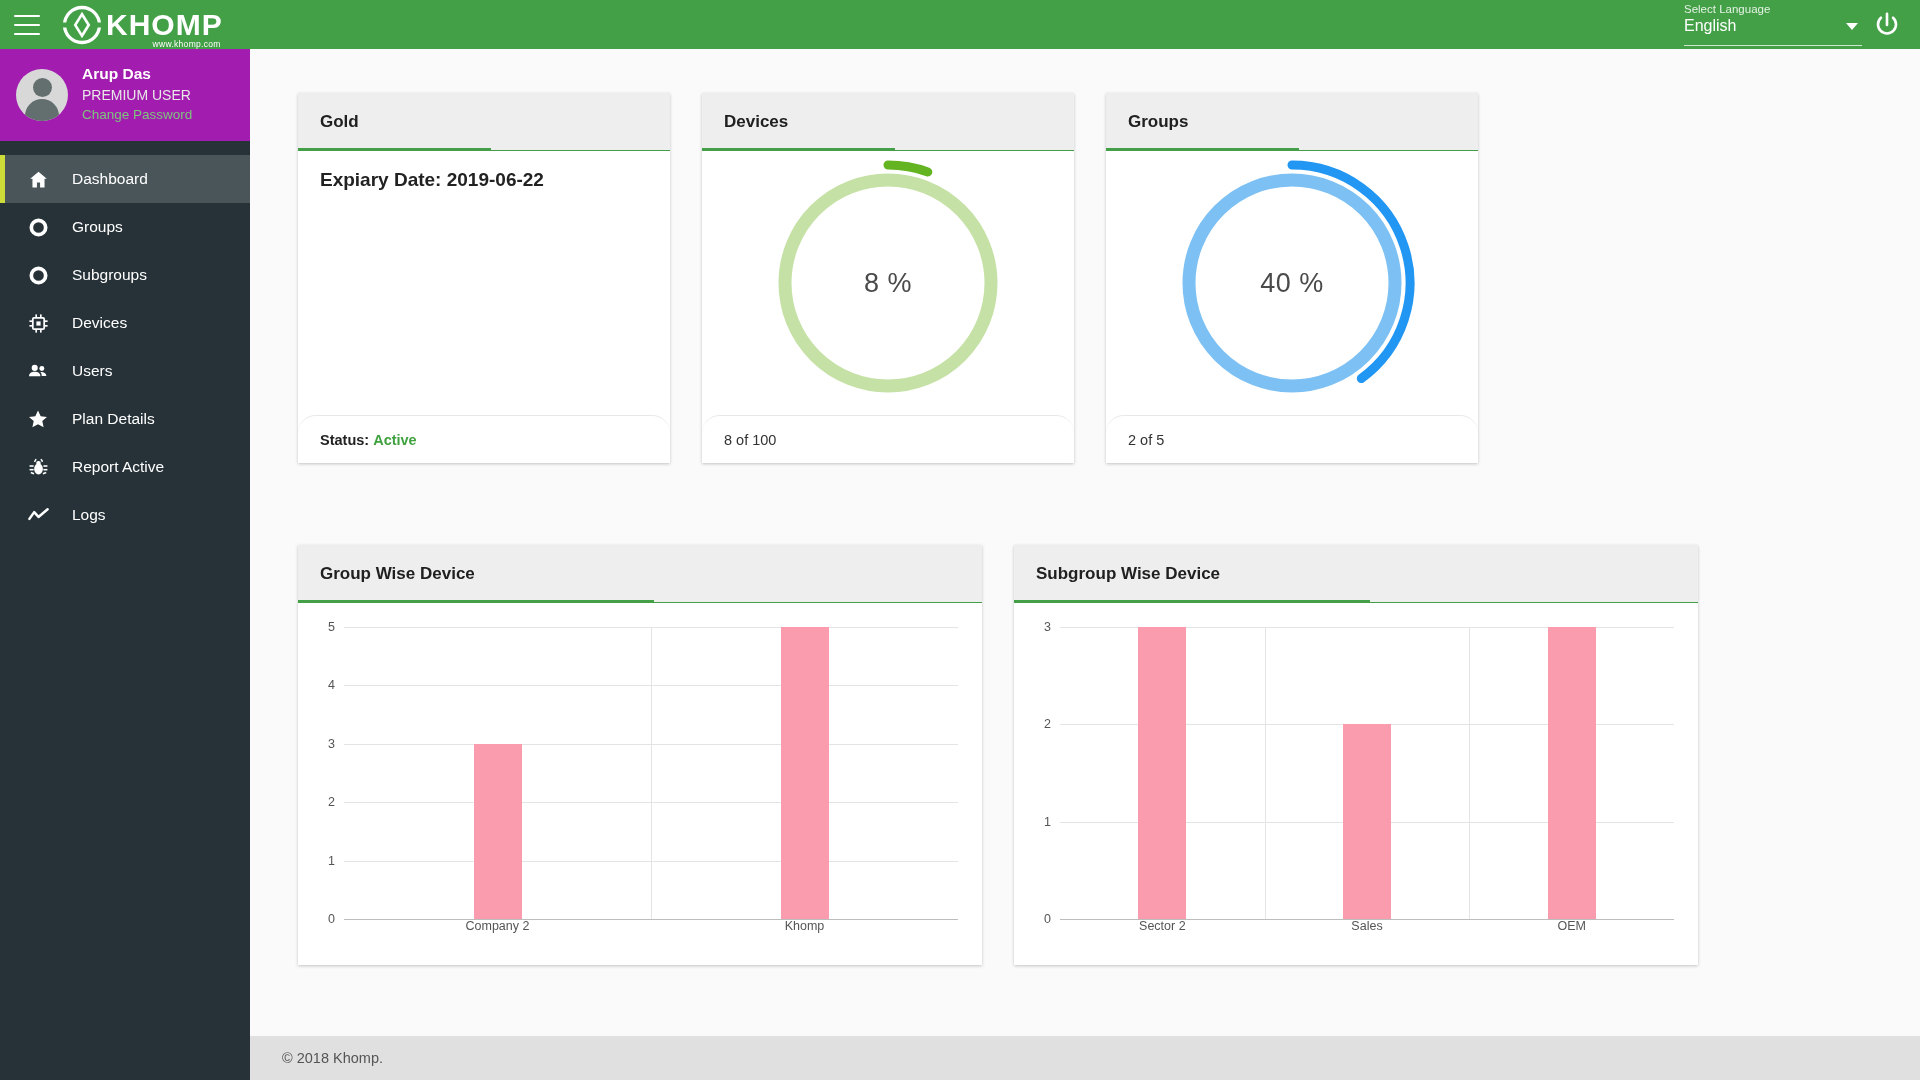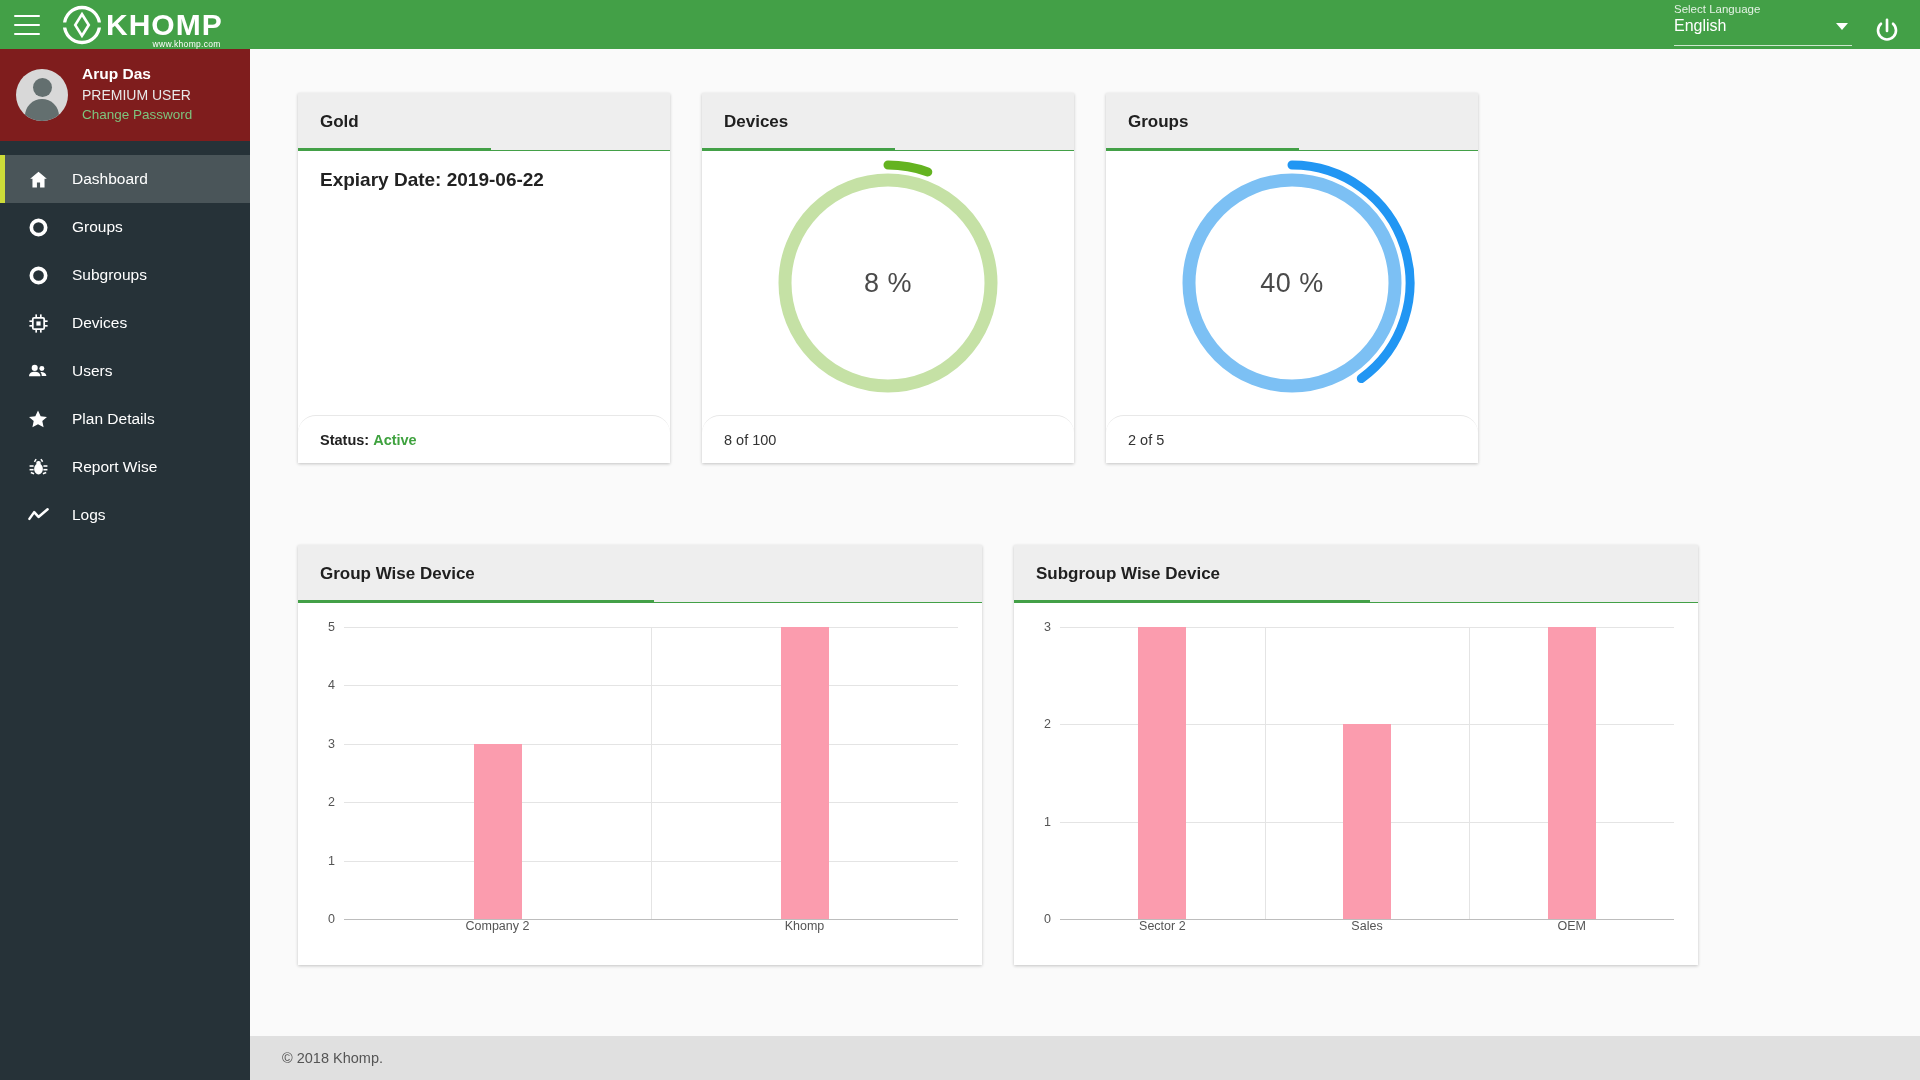--- a/index.html
+++ b/index.html
@@ -31,22 +31,22 @@
   .brand-name {
     font-size: 30px; font-weight: bold; color: #fff;
     letter-spacing: 1px; font-family: "Liberation Sans", sans-serif;
   }
   .brand-url {
     position: absolute; right: 2px; bottom: -9px;
     font-size: 8.5px; color: #fff; letter-spacing: .3px;
   }
 
   .topbar-right {
-    margin-left: auto; display: flex; align-items: flex-end;
-    padding-right: 18px; gap: 20px;
+    margin-left: auto; display: flex; align-items: center;
+    padding-right: 18px; gap: 10px;
   }
   .lang-wrap { width: 178px; position: relative; }
   .lang-label { font-size: 11.5px; color: #e4f2e4; margin-bottom: 2px; }
   .lang-select {
     display: flex; align-items: center; justify-content: space-between;
     border-bottom: 1px solid #cfe6cf; padding-bottom: 10px; cursor: pointer;
   }
   .lang-value { font-size: 16px; color: #fff; }
   .caret {
     width: 0; height: 0;
@@ -56,21 +56,21 @@
   .power-btn { width: 30px; height: 30px; cursor: pointer; }
 
   
   .sidebar {
     position: absolute; top: 49px; left: 0;
     width: 250px; height: 1031px;
     background: #263238;
     z-index: 15;
   }
   .profile {
-    height: 92px; background: #7f1d1d;
+    height: 92px; background: #a21caf;
     display: flex; align-items: center; padding: 0 16px;
   }
   .avatar {
     width: 52px; height: 52px; border-radius: 50%;
     background: #d8d8d8; flex: 0 0 52px;
     overflow: hidden; position: relative;
   }
   .avatar .head {
     position: absolute; width: 19px; height: 19px; border-radius: 50%;
     background: #636f6f; left: 16.5px; top: 9px;
@@ -315,21 +315,21 @@
           <rect x="1.8" y="9.4" width="4.6" height="1.8"></rect>
             <rect x="17.6" y="9.4" width="4.6" height="1.8"></rect>
           <rect x="1.8" y="13.6" width="4.6" height="1.8"></rect>
             <rect x="17.6" y="13.6" width="4.6" height="1.8"></rect>
           <rect x="3.2" y="17.4" width="4.0" height="1.8" transform="rotate(22 5 18)"></rect>
           <rect x="16.8" y="17.4" width="4.0" height="1.8" transform="rotate(-22 19 18)"></rect>
           <rect x="7.4" y="2.0" width="1.7" height="3.6" transform="rotate(32 8 4)"></rect>
           <rect x="15.0" y="2.0" width="1.7" height="3.6" transform="rotate(-32 16 4)"></rect>
         </svg>
       </span>
-      <span class="nav-label">Report Wise</span>
+      <span class="nav-label">Report Active</span>
     </div>
 
     <div class="nav-item">
       <span class="nav-icon">
         <svg width="23" height="23" viewBox="0 0 24 24" fill="none" stroke="#fff" stroke-width="2.6" stroke-linecap="round" stroke-linejoin="round">
           <path d="M2.5 15.5 L7.5 8.5 L12 13.5 L21.5 5.5"></path>
         </svg>
       </span>
       <span class="nav-label">Logs</span>
     </div>

